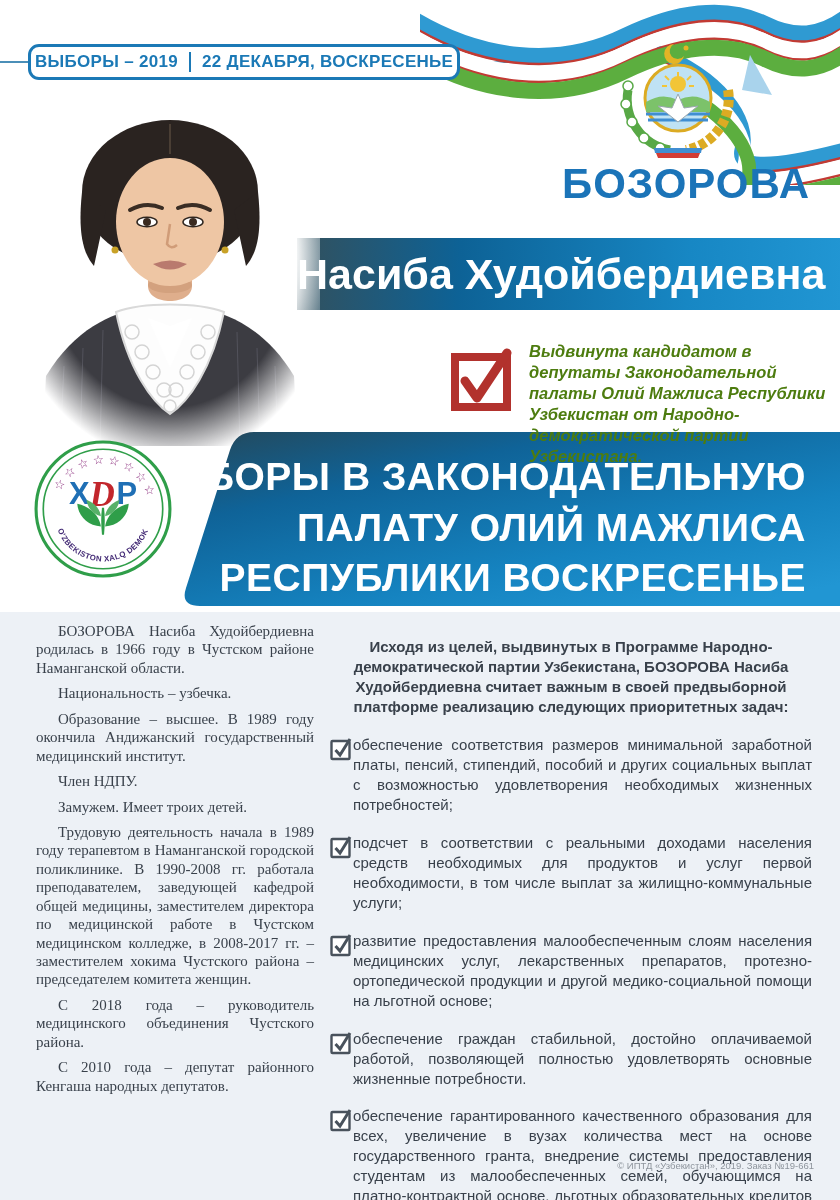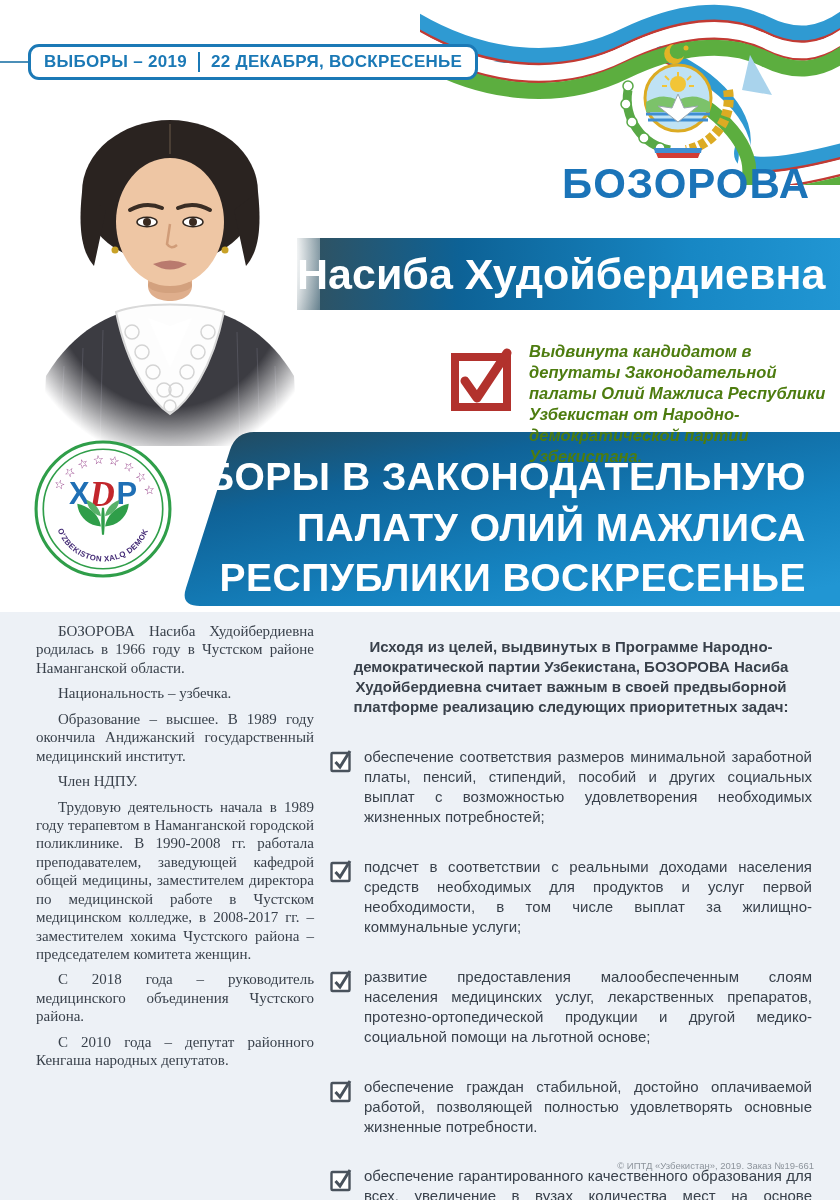--- a/index.html
+++ b/index.html
@@ -5,21 +5,21 @@
   html,body{margin:0;padding:0;background:#ffffff;}
   .page{position:relative;width:840px;height:1200px;overflow:hidden;
         font-family:"Liberation Sans","DejaVu Sans",sans-serif;background:#ffffff;}
   .lower-bg{position:absolute;left:0;top:612px;width:840px;height:588px;background:#edf1f6;}
   .abs{position:absolute;}
 
   
   .topline{position:absolute;left:0;top:61px;width:520px;height:2px;background:#4b8fb8;}
   .badge{position:absolute;left:28px;top:44px;display:inline-flex;align-items:center;
          border:3px solid #1b79b6;border-radius:11px;background:#ffffff;color:#1b79b6;
-         font-weight:bold;font-size:17px;letter-spacing:.3px;padding:5px 13px;gap:0;z-index:4;}
+         font-weight:bold;font-size:17px;letter-spacing:.3px;padding:5px 4px;gap:0;z-index:4;}
   .badge .sep{width:2px;height:20px;background:#1b79b6;margin:0 11px;}
 
   
   .surname{position:absolute;right:30px;top:160px;font-size:42px;font-weight:bold;
            color:#1b74b8;letter-spacing:1px;z-index:2;}
   .namebar{position:absolute;left:297px;top:238px;width:543px;height:72px;z-index:1;
            background:linear-gradient(93deg,#33505c 0%,#0d6296 30%,#1787c4 72%,#2196d3 100%);}
   .namebar .nm{display:block;text-align:right;padding-right:30px;color:#ffffff;
                font-weight:bold;font-size:43px;line-height:72px;white-space:nowrap;}
 
@@ -39,21 +39,21 @@
   
   .photo-svg{position:absolute;left:20px;top:80px;width:300px;height:366px;z-index:2;}
 
   
   .bio{position:absolute;left:36px;top:622px;width:278px;color:#39414b;z-index:2;font-family:Liberation Serif, serif;}
   .bio p{margin:0 0 7px;font-size:15px;line-height:1.23;text-align:justify;text-indent:22px;}
 
   
   .platform{position:absolute;left:330px;top:626px;width:482px;color:#39414b;z-index:2;}
   .platform .intro{font-weight:bold;text-align:center;font-size:15px;line-height:1.34;margin:11px;}
-  .bullet{display:flex;gap:11px;margin-top:30px;}
+  .bullet{display:flex;margin-top:18px;}
   .bullet .bx{flex:0 0 23px;width:23px;height:23px;overflow:visible;margin-top:2px;}
   .bullet p{margin:0;font-size:15px;line-height:1.33;text-align:justify;}
 
   .footer{position:absolute;right:26px;top:1160px;font-size:9.5px;color:#8d949c;z-index:2;}
 </style>
 </head>
 <body>
 
 <div class="page">
 
@@ -220,20 +220,21 @@
       <path d="M 65,74 C 57,72 52,66 51,58 C 59,61 64,67 65,74 Z" fill="#57b168"></path>
       <path d="M 69,74 C 77,72 82,66 83,58 C 75,61 70,67 69,74 Z" fill="#57b168"></path>
     </g>
   </svg>
 
   <div class="bio">
     <p>БОЗОРОВА Насиба Худойбердиевна родилась в 1966 году в Чустском районе Наманганской области.</p>
     <p>Национальность – узбечка.</p>
     <p>Образование – высшее. В 1989 году окончила Андижанский государственный медицинский институт.</p>
     <p>Член НДПУ.</p>
+    <p>Замужем. Имеет троих детей.</p>
     <p>Трудовую деятельность начала в 1989 году терапевтом в Наманганской городской поликлинике. В 1990-2008 гг. работала преподавателем, заведующей кафедрой общей медицины, заместителем директора по медицинской работе в Чустском медицинском колледже, в 2008-2017 гг. – заместителем хокима Чустского района – председателем комитета женщин.</p>
     <p>С 2018 года – руководитель медицинского объединения Чустского района.</p>
     <p>С 2010 года – депутат районного Кенгаша народных депутатов.</p>
 
   </div>
 
   <div class="platform">
     <p class="intro">Исходя из целей, выдвинутых в Программе Народно-демократической партии Узбекистана, БОЗОРОВА Насиба Худойбердиевна считает важным в своей предвыборной платформе реализацию следующих приоритетных задач:</p>
 
     <div class="bullet">

